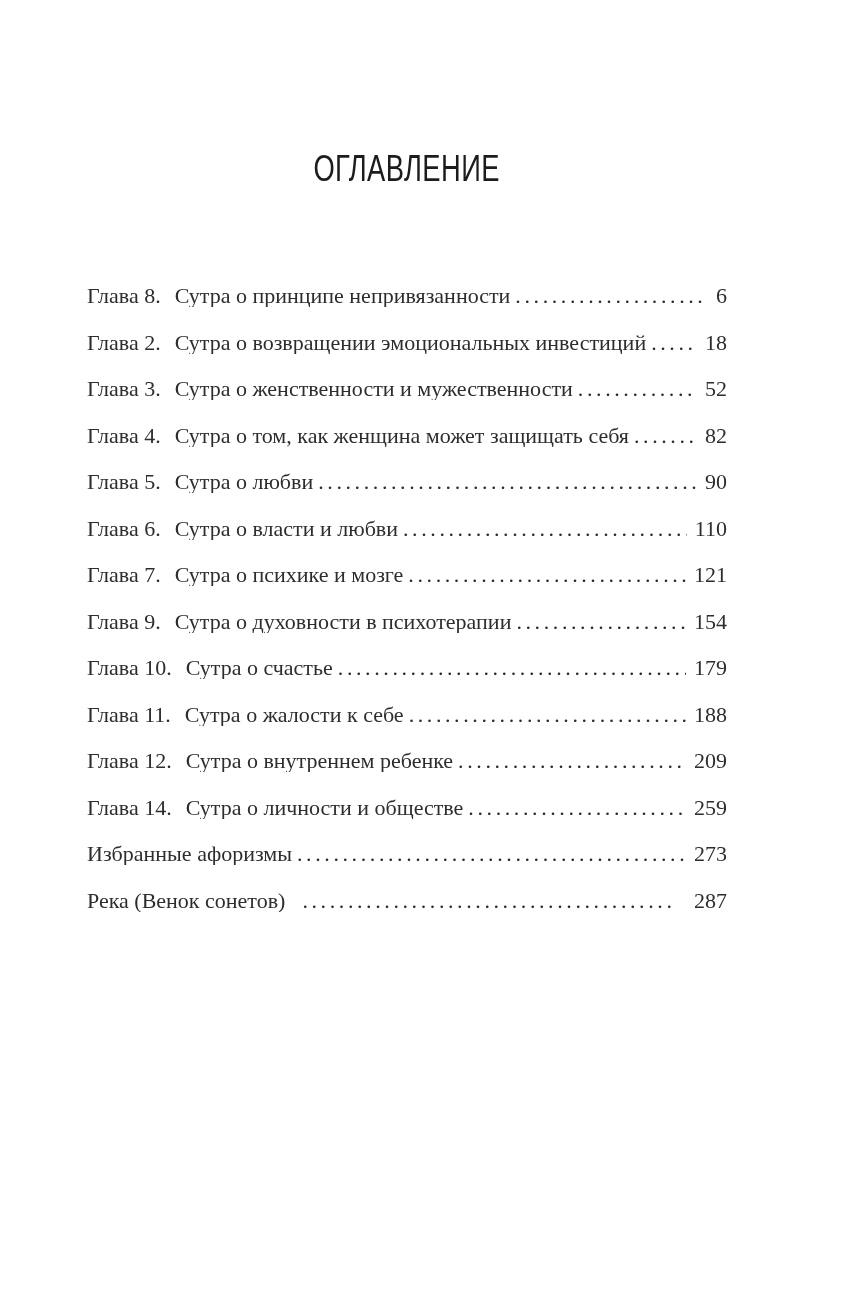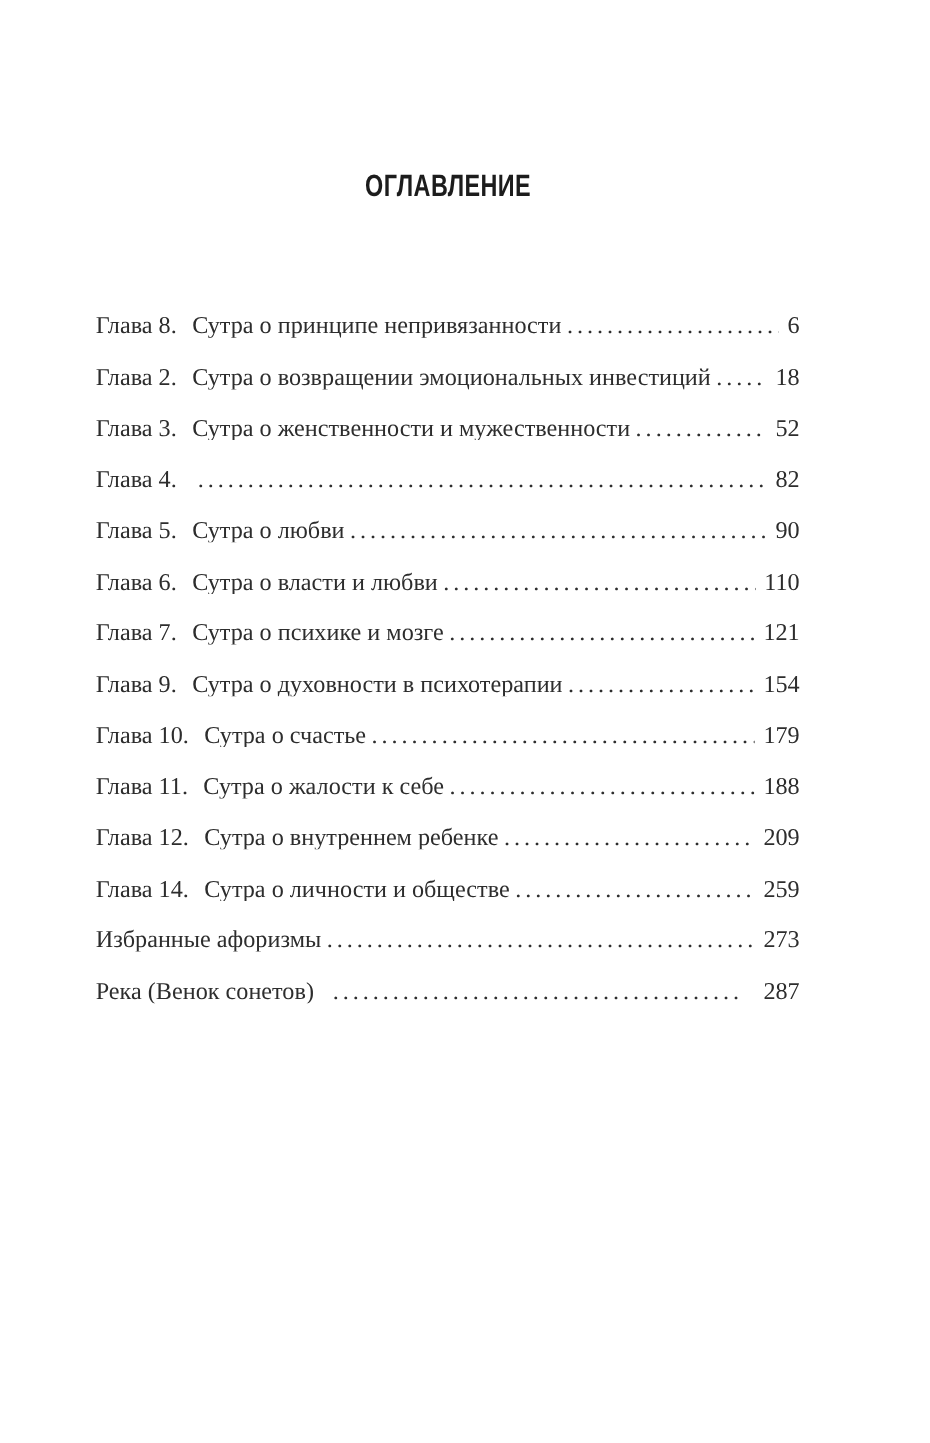--- a/index.html
+++ b/index.html
@@ -26,22 +26,22 @@
   .content {
     position: absolute;
     left: 87px;
     top: 0;
     width: 640px;
   }
   .doc-title {
     margin: 150px 0 0 0;
     text-align: center;
     font-family: "Liberation Sans", sans-serif;
-    font-weight: bold;
-    font-size: 28px;
+    font-weight: normal;
+    font-size: 36px;
     line-height: 38px;
     color: var(--title);
     white-space: nowrap;
   }
   .doc-title .condensed {
     display: inline-block;
     transform: scaleX(0.76);
     transform-origin: 50% 50%;
     letter-spacing: 0.5px;
   }
@@ -111,20 +111,21 @@
 
         <div class="entry">
           <span class="label">Глава 3.</span>
           <span class="title">Сутра о женственности и мужественности</span>
           <span class="dots"></span>
           <span class="page-num">52</span>
         </div>
 
         <div class="entry">
           <span class="label">Глава 4.</span>
+          <span class="title">Сутра о том, как женщина может защищать себя</span>
           <span class="dots"></span>
           <span class="page-num">82</span>
         </div>
 
         <div class="entry">
           <span class="label">Глава 5.</span>
           <span class="title">Сутра о любви</span>
           <span class="dots"></span>
           <span class="page-num">90</span>
         </div>

